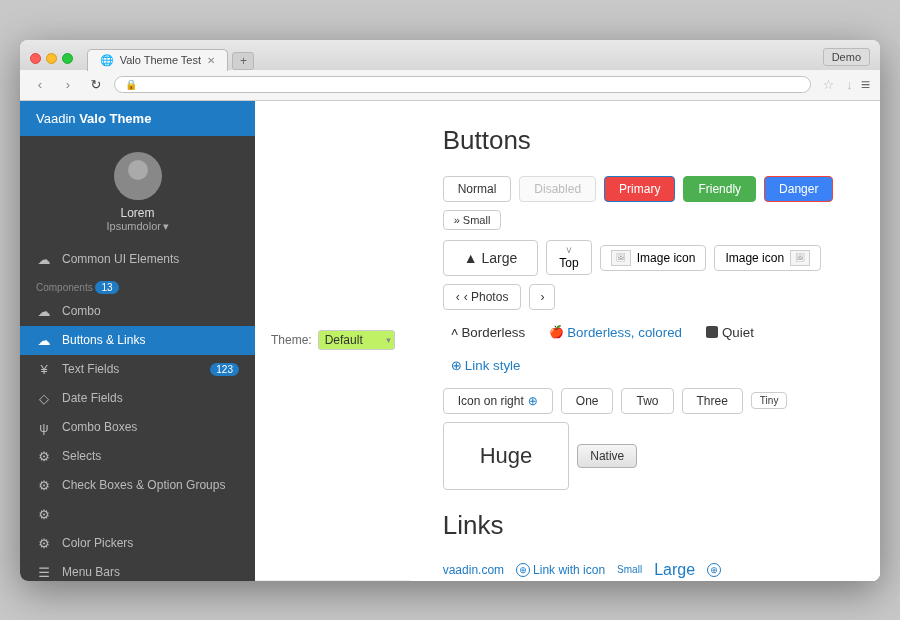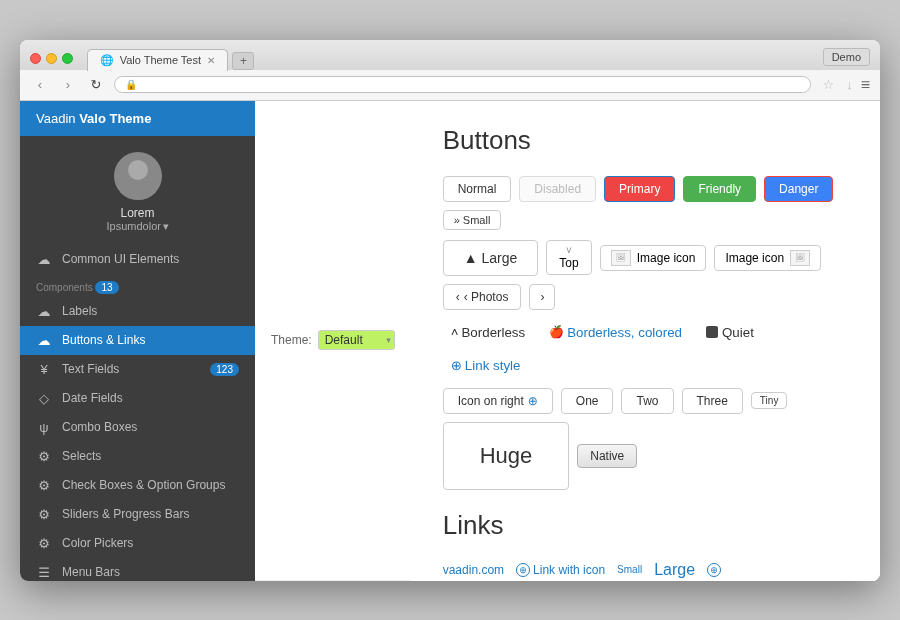--- a/index.html
+++ b/index.html
@@ -448,21 +448,21 @@
         <span class="sidebar-item-label">Common UI Elements</span>
       </div>
 
       <div class="sidebar-section-label">
         <span>Components</span>
         <span class="sidebar-badge">13</span>
       </div>
 
       <div class="sidebar-item">
         <span class="sidebar-item-icon">☁</span>
-        <span class="sidebar-item-label">Labels</span>
+        <span class="sidebar-item-label">Combo</span>
       </div>
       <div class="sidebar-item active">
         <span class="sidebar-item-icon">☁</span>
         <span class="sidebar-item-label">Buttons &amp; Links</span>
       </div>
       <div class="sidebar-item">
         <span class="sidebar-item-icon">¥</span>
         <span class="sidebar-item-label">Text Fields</span>
         <span class="sidebar-badge">123</span>
       </div>
@@ -477,21 +477,20 @@
       <div class="sidebar-item">
         <span class="sidebar-item-icon">⚙</span>
         <span class="sidebar-item-label">Selects</span>
       </div>
       <div class="sidebar-item">
         <span class="sidebar-item-icon">⚙</span>
         <span class="sidebar-item-label">Check Boxes &amp; Option Groups</span>
       </div>
       <div class="sidebar-item">
         <span class="sidebar-item-icon">⚙</span>
-        <span class="sidebar-item-label">Sliders &amp; Progress Bars</span>
       </div>
       <div class="sidebar-item">
         <span class="sidebar-item-icon">⚙</span>
         <span class="sidebar-item-label">Color Pickers</span>
       </div>
       <div class="sidebar-item">
         <span class="sidebar-item-icon">☰</span>
         <span class="sidebar-item-label">Menu Bars</span>
       </div>
 

